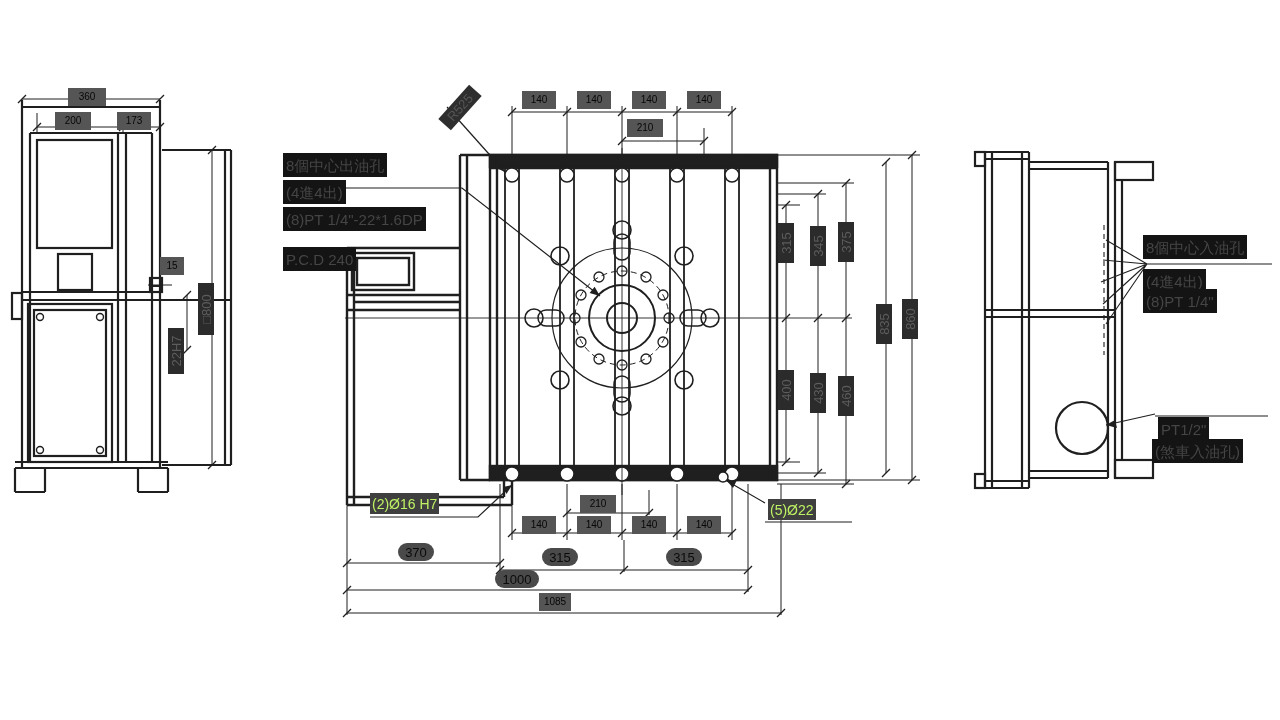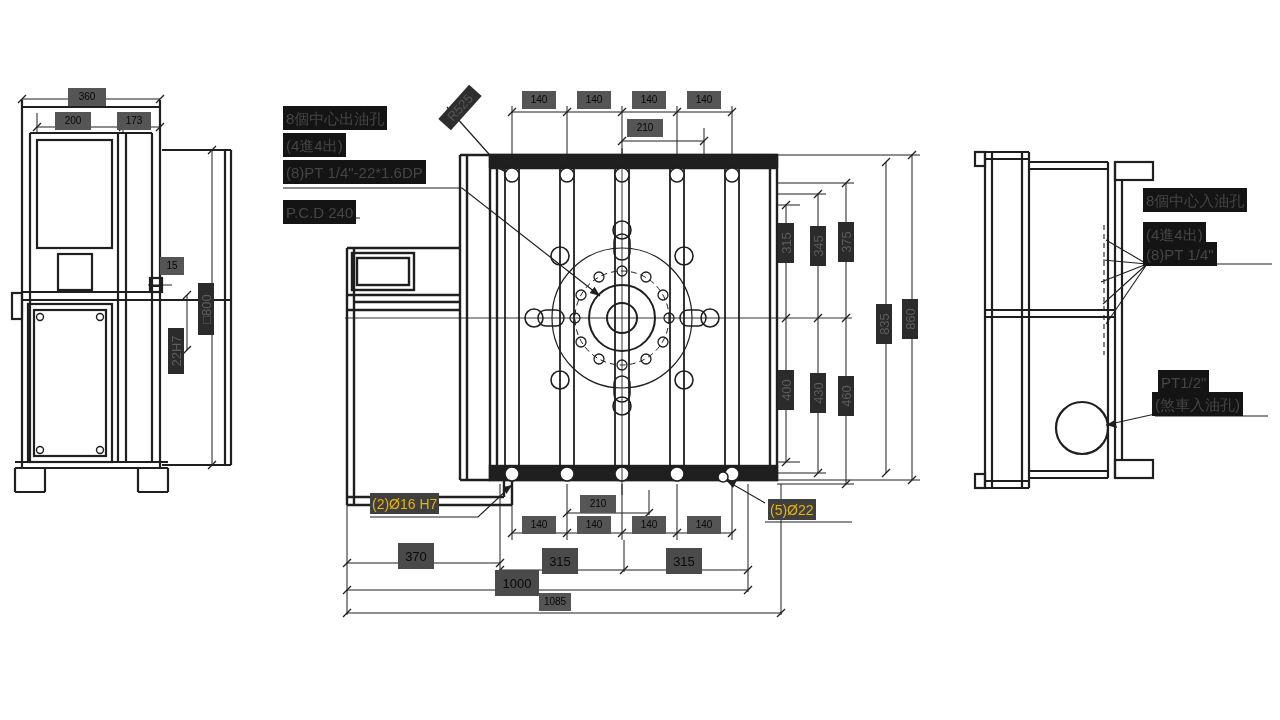--- a/index.html
+++ b/index.html
@@ -1,23 +1,23 @@
 <!DOCTYPE html>
 <html><head>
 <meta charset="utf-8">
 <style>
   html,body{margin:0;padding:0;width:1280px;height:720px;background:#ffffff;overflow:hidden;}
   #stage{position:relative;width:1280px;height:720px;background:#ffffff;font-family:"Liberation Sans","DejaVu Sans",sans-serif;}
   svg{position:absolute;left:0;top:0;}
   .lbl{position:absolute;display:flex;align-items:center;justify-content:center;white-space:nowrap;line-height:1;}
   .dim{background:#555555;color:#060606;font-size:10px;height:18px;}
-  .dimfaint{background:#4a4a4a;color:#0a0a0a;font-size:13px;height:26px;}
+  .dimfaint{background:#4a4a4a;color:#0a0a0a;font-size:13px;height:18px;border-radius:9px;}
   .dimrot{background:#2b2b2b;color:#5c5c5c;font-size:13px;height:16px;transform:rotate(-90deg);}
-  .note{background:#141414;color:#454545;font-size:15px;padding:2px 3px;height:20px;}
-  .noteg{background:#3f3f3f;color:#eab308;font-size:14px;padding:1px 2px;height:19px;}
+  .note{background:#141414;color:#454545;font-size:15px;padding:2px 3px;height:20px;margin-top:47px;}
+  .noteg{background:#3f3f3f;color:#bef264;font-size:14px;padding:1px 2px;height:19px;}
   .r525{background:#2e2e2e;color:#555;font-size:13px;height:17px;transform:rotate(-48deg);}
 </style>
 </head>
 <body>
 
 <div id="stage">
 
 <svg width="1280" height="720" viewBox="0 0 1280 720">
 
   <g stroke="#1f1f1f" fill="none" stroke-width="2.2">

